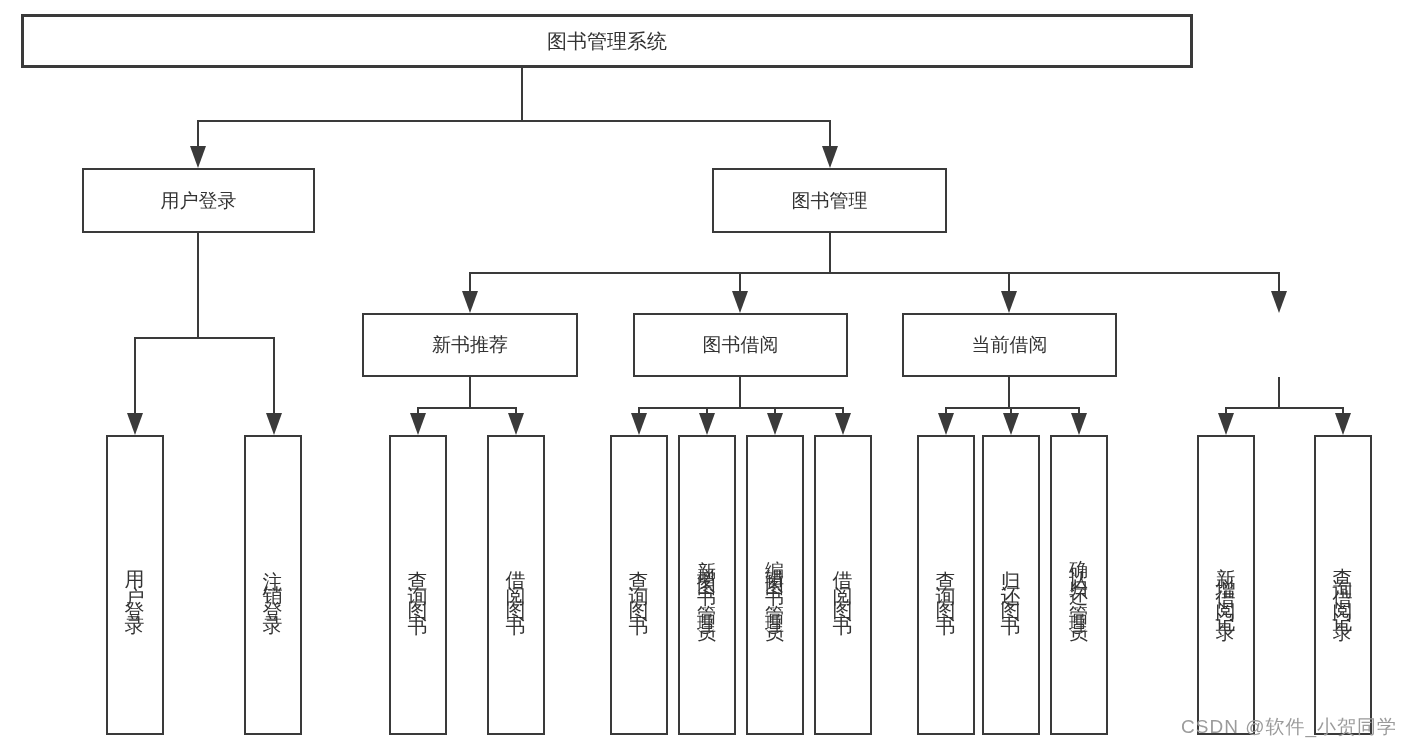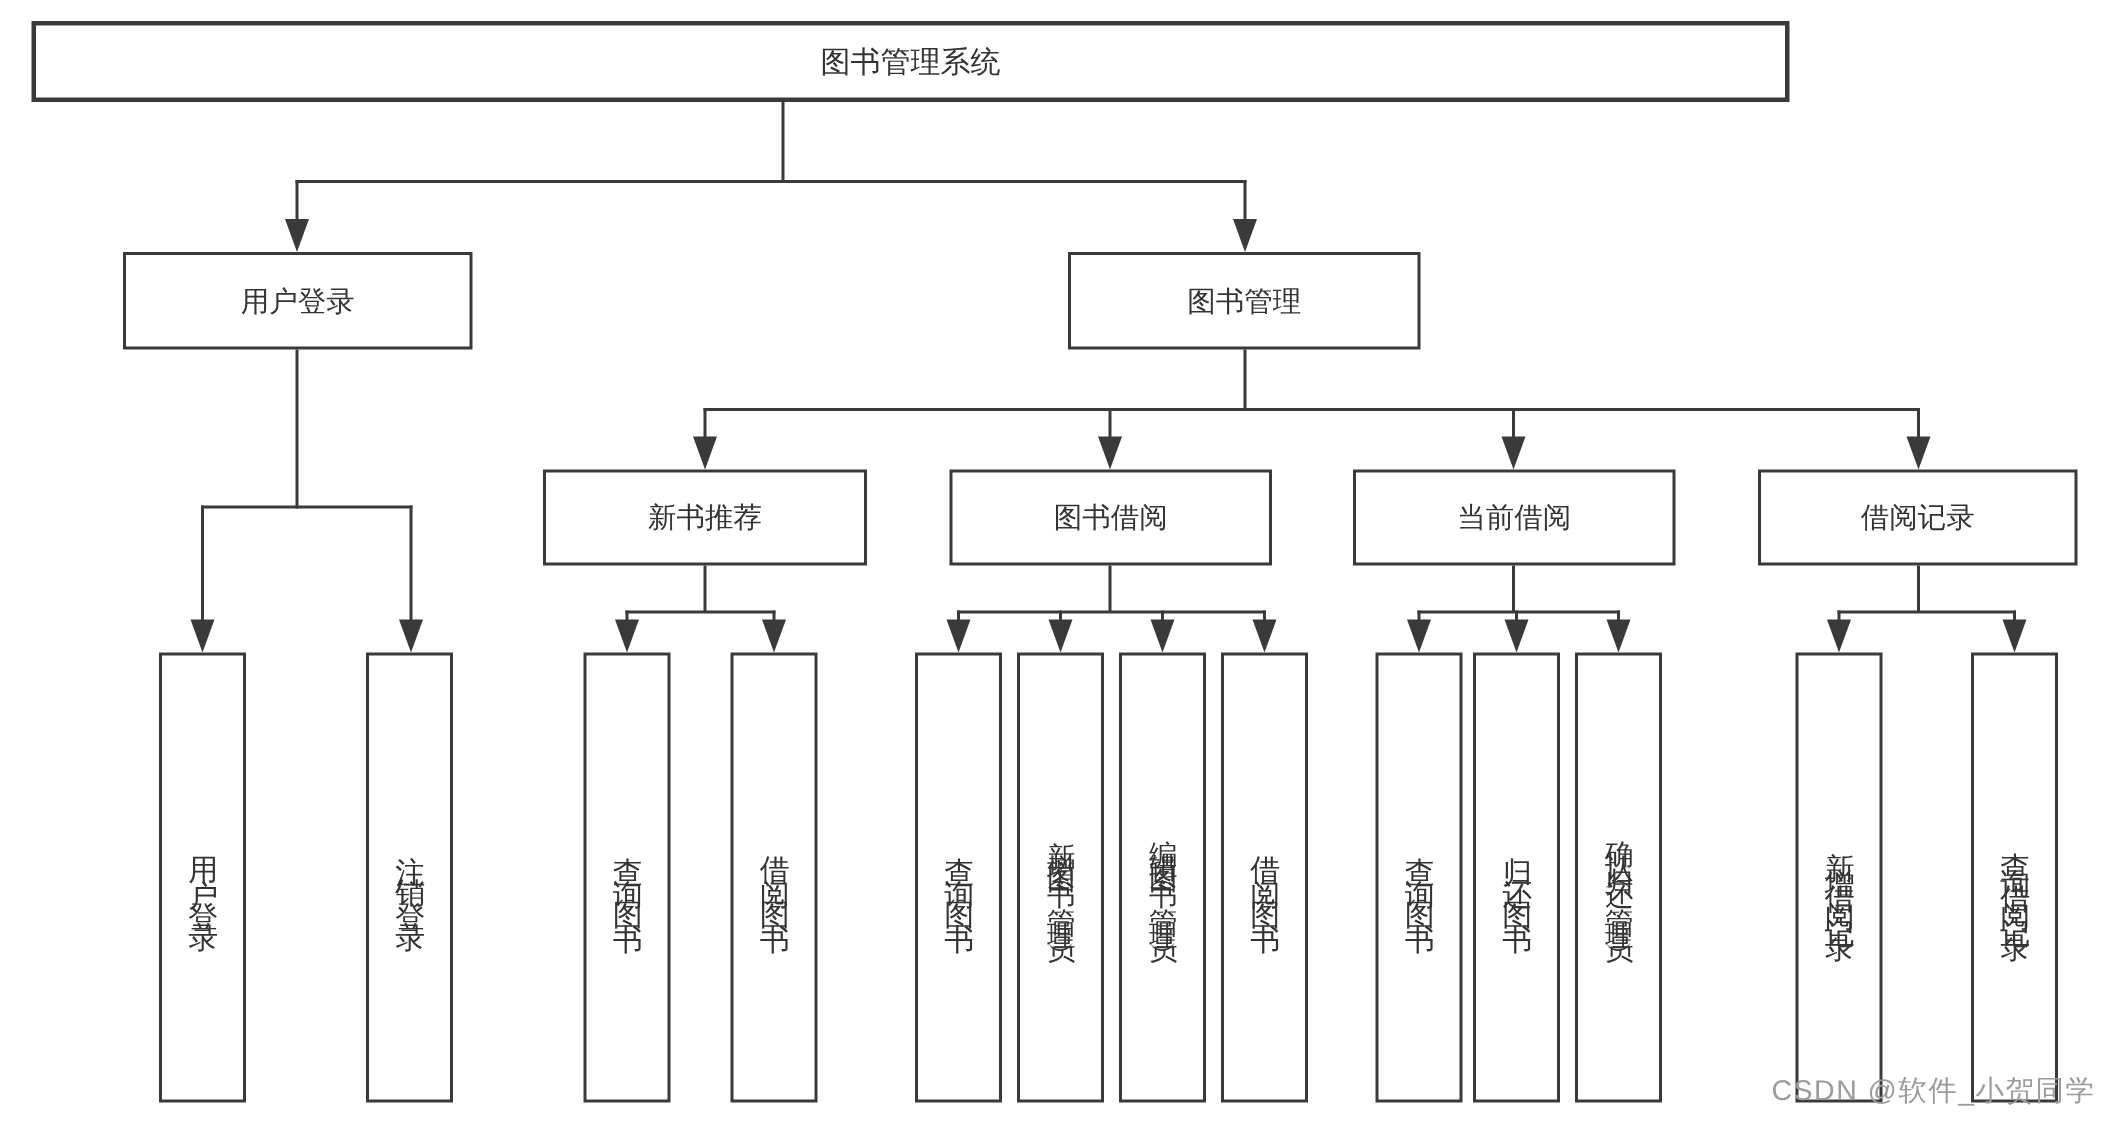--- a/index.html
+++ b/index.html
@@ -54,23 +54,20 @@
   </div>
 
   <div class="node" style="left:362px;top:313px;width:216px;height:64px;">
     <span>新书推荐</span>
   </div>
   <div class="node" style="left:902px;top:313px;width:215px;height:64px;">
     <span>当前借阅</span>
   </div>
   <div class="node" style="left:633px;top:313px;width:215px;height:64px;">
     <span>图书借阅</span>
-  </div>
-  <div class="node" style="left:1172px;top:313px;width:213px;height:64px;">
-    <span>借阅记录</span>
   </div>
 
   <div class="leaf" style="left:106px;top:435px;width:58px;height:300px;">
     <span class="vtext ls-short">用户登录</span>
   </div>
   <div class="leaf" style="left:244px;top:435px;width:58px;height:300px;">
     <span class="vtext ls-short">注销登录</span>
   </div>
 
   <div class="leaf" style="left:389px;top:435px;width:58px;height:300px;">

